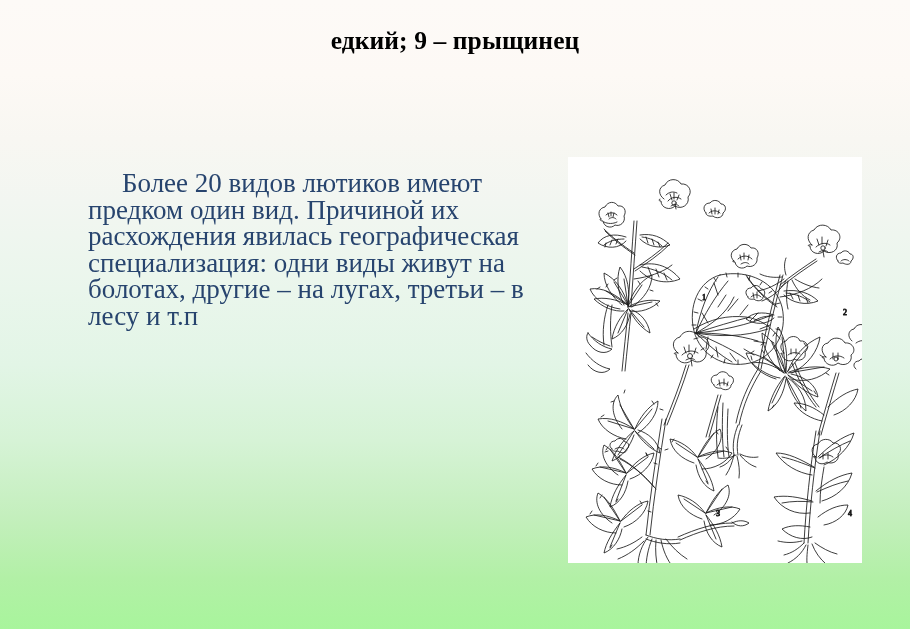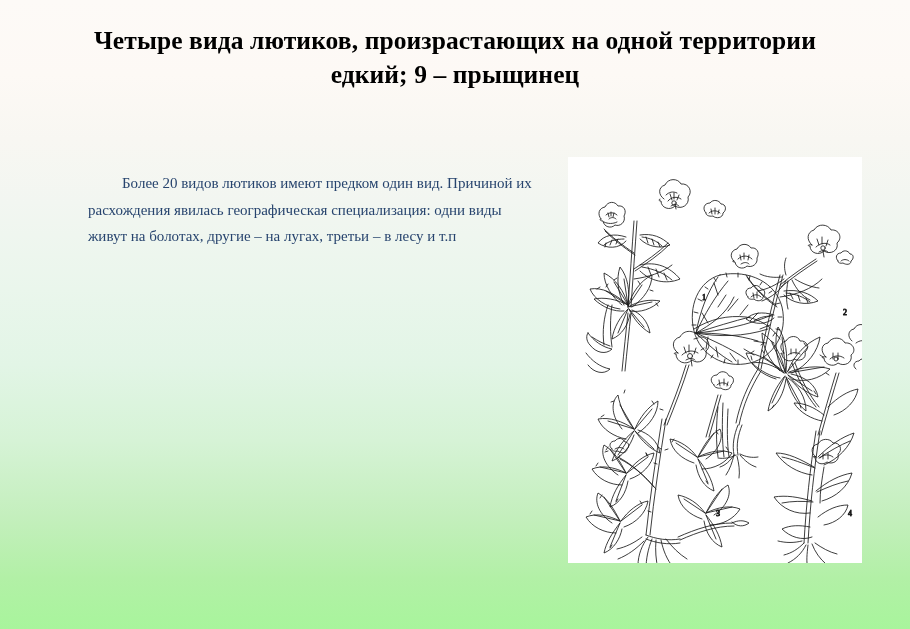--- a/index.html
+++ b/index.html
@@ -53,21 +53,21 @@
   .title-line.l3 { }
 
   
   #body-text {
     position: absolute;
     left: 88px;
     top: 170px;
     width: 452px;
     color: #27446e;
     font-family: "Liberation Serif", "DejaVu Serif", serif;
-    font-size: 15px;
+    font-size: 27px;
     line-height: 26.5px;
     text-indent: 34px;
     text-align: left;
   }
 
   
   #illustration-panel {
     position: absolute;
     left: 568px;
     top: 157px;
@@ -86,21 +86,20 @@
     font-size: 8px;
     fill: #1a1a1a;
   }
 </style>
 </head>
 <body>
 
 <div id="slide">
 
   <div id="title-block">
-    <div class="title-line l1">Четыре вида лютиков, произрастающих на одной территории</div>
     <div class="title-line l3">едкий; 9 – прыщинец</div>
   </div>
 
   <div id="body-text">Более 20 видов лютиков имеют предком один вид. Причиной их расхождения явилась географическая специализация: одни виды живут на болотах, другие – на лугах, третьи – в лесу и т.п</div>
 
   <div id="illustration-panel">
     <svg viewBox="0 0 294 406" xmlns="http://www.w3.org/2000/svg">
       <rect x="0" y="0" width="294" height="406" fill="#ffffff"></rect>
 
       <g stroke="#1a1a1a" fill="none" stroke-width="0.85" stroke-linecap="round" stroke-linejoin="round">

